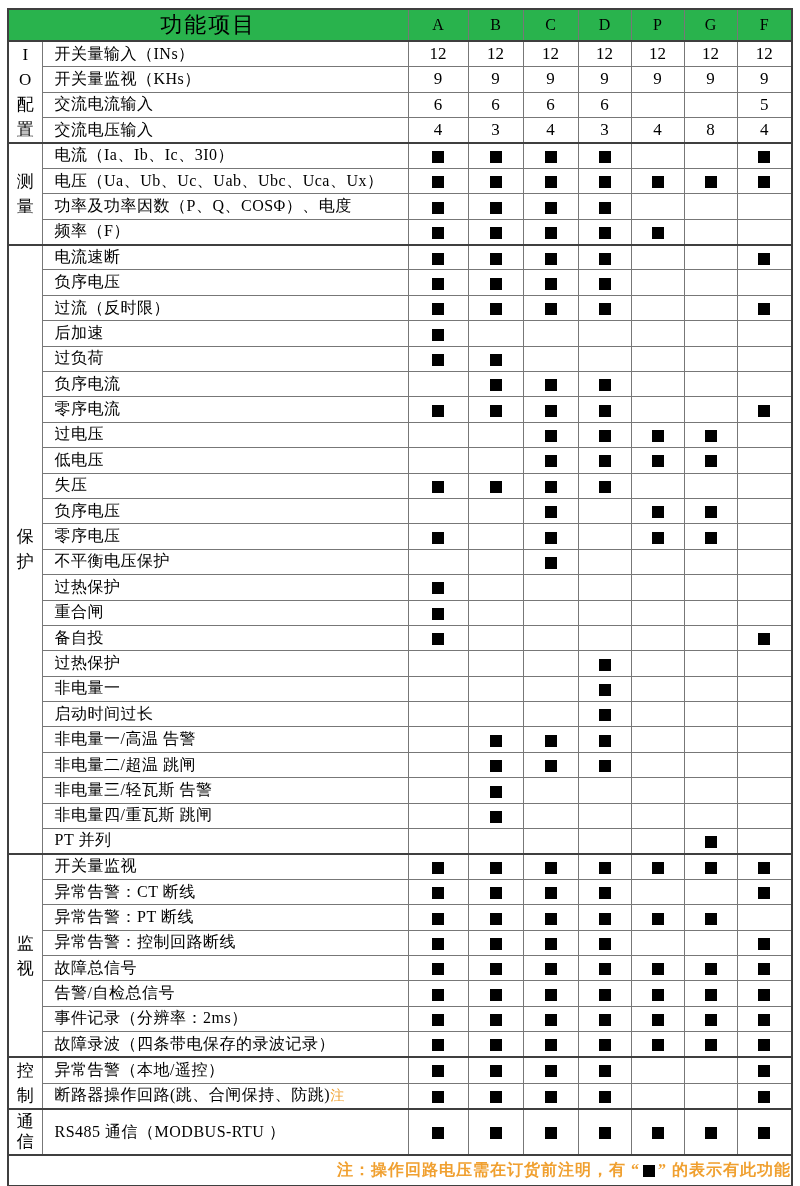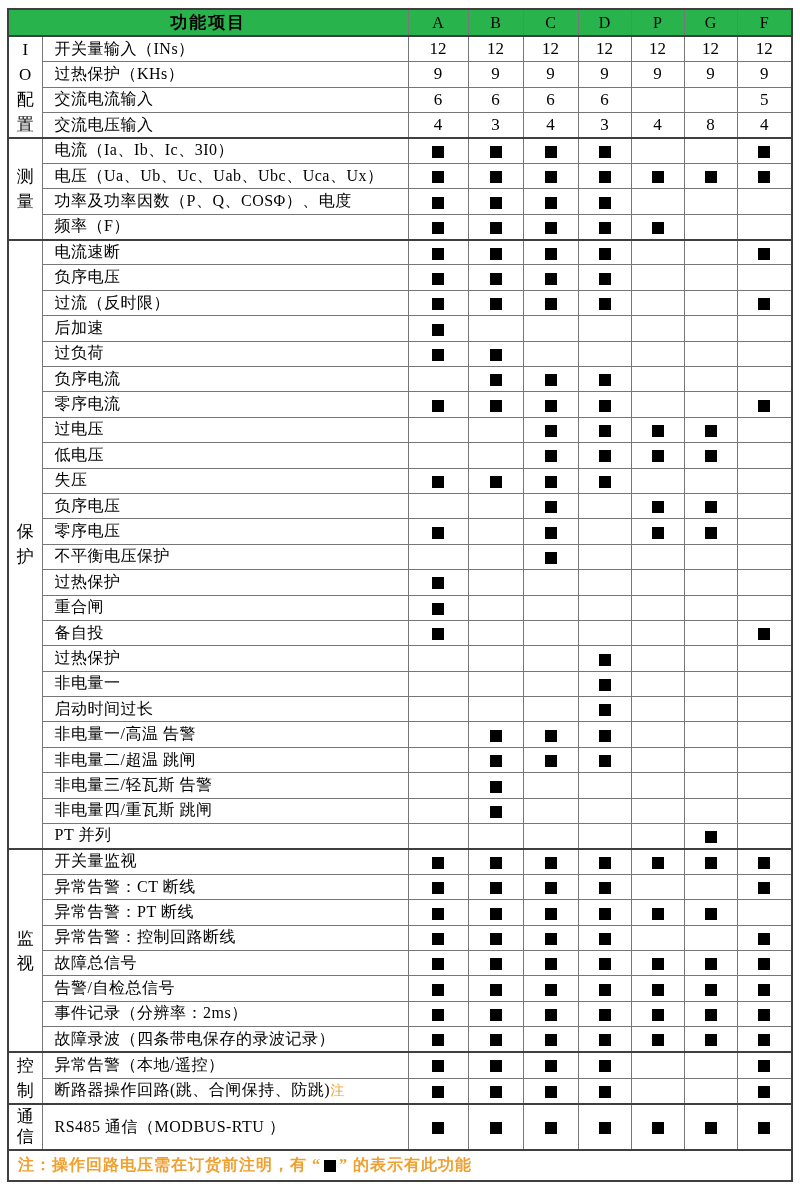--- a/index.html
+++ b/index.html
@@ -23,21 +23,21 @@
     box-sizing: border-box;
     padding: 0;
     overflow: hidden;
   }
   thead th {
     background: #29b34d;
     height: 27px;
     border: 1px solid #4c4c4c;
     border-bottom: 2px solid #3f3f3f;
   }
-  th.title { font-size: 17px; font-weight: bold; letter-spacing: 2px; }
+  th.title { font-size: 22px; font-weight: normal; letter-spacing: 2px; }
   th.colhead { font-size: 16px; font-weight: normal; }
   tbody tr { height: 25.4px; }
   tbody tr.tall { height: 46px; }
   tr.sec-start > th, tr.sec-start > td { border-top: 2px solid #3f3f3f; }
   th.group {
     background: #fff;
     font-weight: normal;
     font-size: 17px;
     text-align: center;
     vertical-align: middle;
@@ -56,21 +56,21 @@
   .sq {
     display: inline-block;
     width: 12px; height: 12px;
     background: #000;
     vertical-align: middle;
   }
   .sup { color: #f0a030; font-size: 14px; }
   tfoot td.note {
     border-top: 2px solid #3f3f3f;
     height: 31px;
-    text-align: left;
+    text-align: right;
     padding-left: 9px;
     color: #f0a030;
     font-weight: bold;
     font-size: 16px;
     letter-spacing: 1px;
   }
   .note-sq {
     display: inline-block;
     width: 12px; height: 12px;
     background: #000;
@@ -115,21 +115,21 @@
           <td class="rowlabel">开关量输入（INs）</td>
           <td class="val">12</td>
           <td class="val">12</td>
           <td class="val">12</td>
           <td class="val">12</td>
           <td class="val">12</td>
           <td class="val">12</td>
           <td class="val">12</td>
         </tr>
         <tr>
-          <td class="rowlabel">过热保护（KHs）</td>
+          <td class="rowlabel">开关量监视（KHs）</td>
           <td class="val">9</td>
           <td class="val">9</td>
           <td class="val">9</td>
           <td class="val">9</td>
           <td class="val">9</td>
           <td class="val">9</td>
           <td class="val">9</td>
         </tr>
         <tr>
           <td class="rowlabel">交流电流输入</td>

